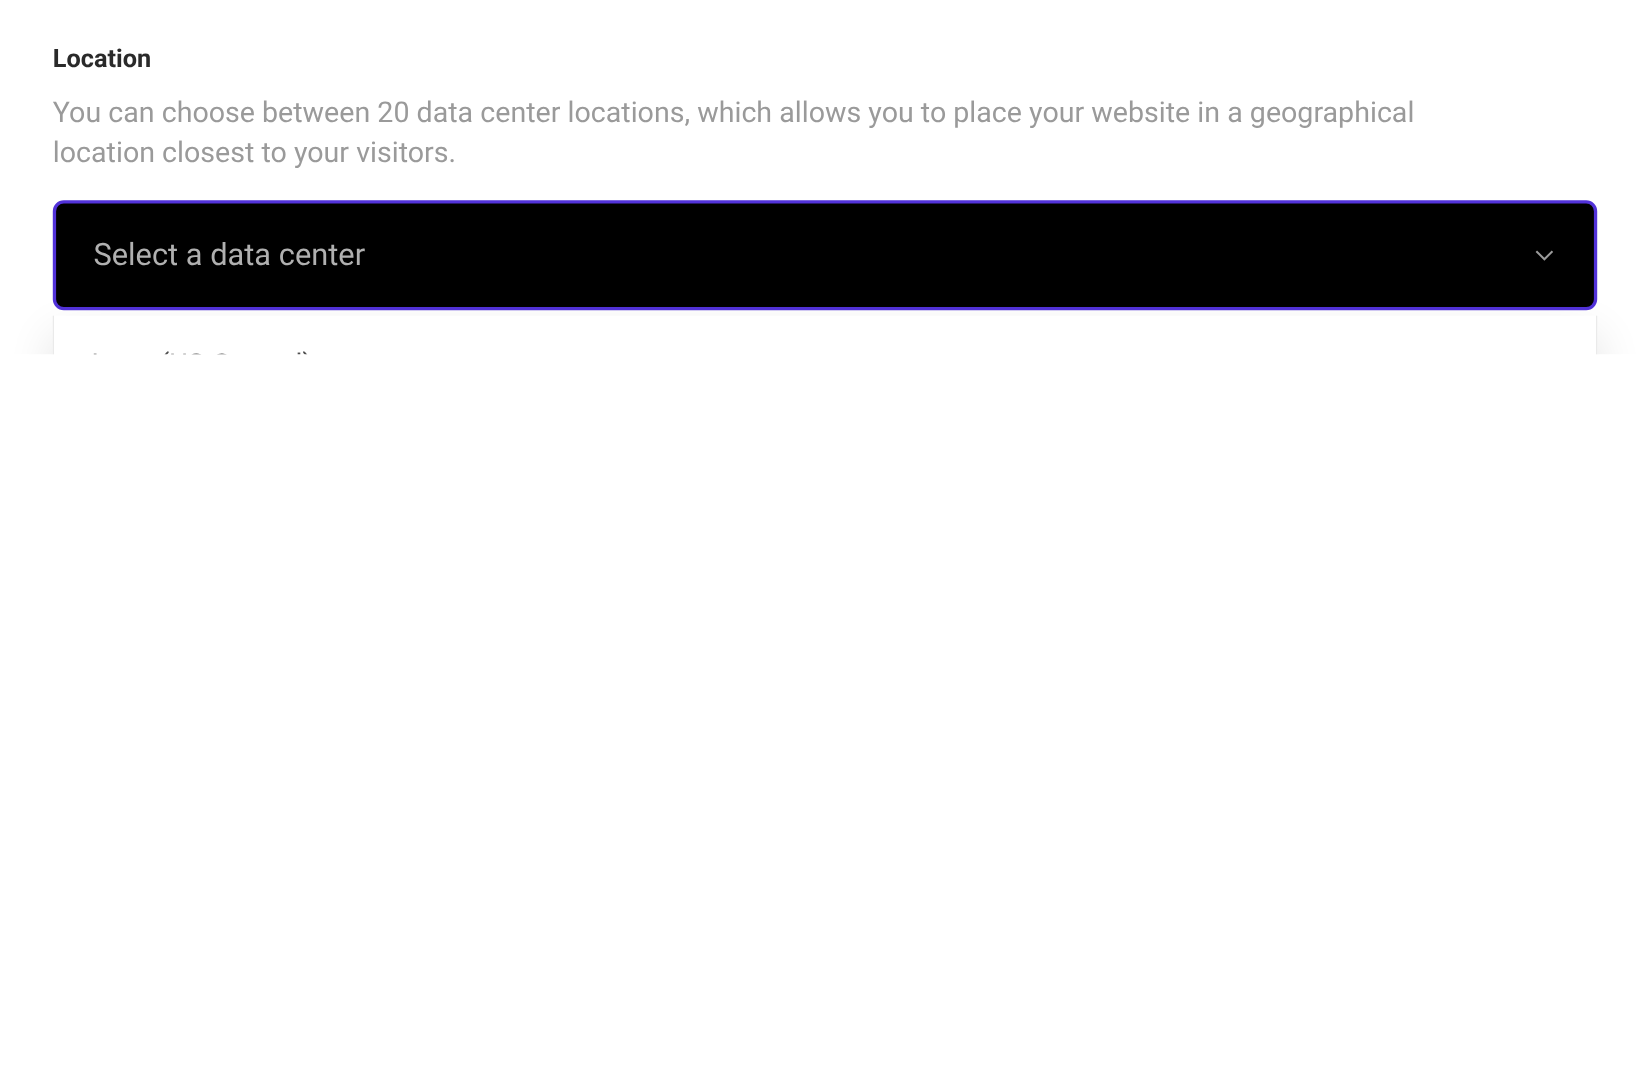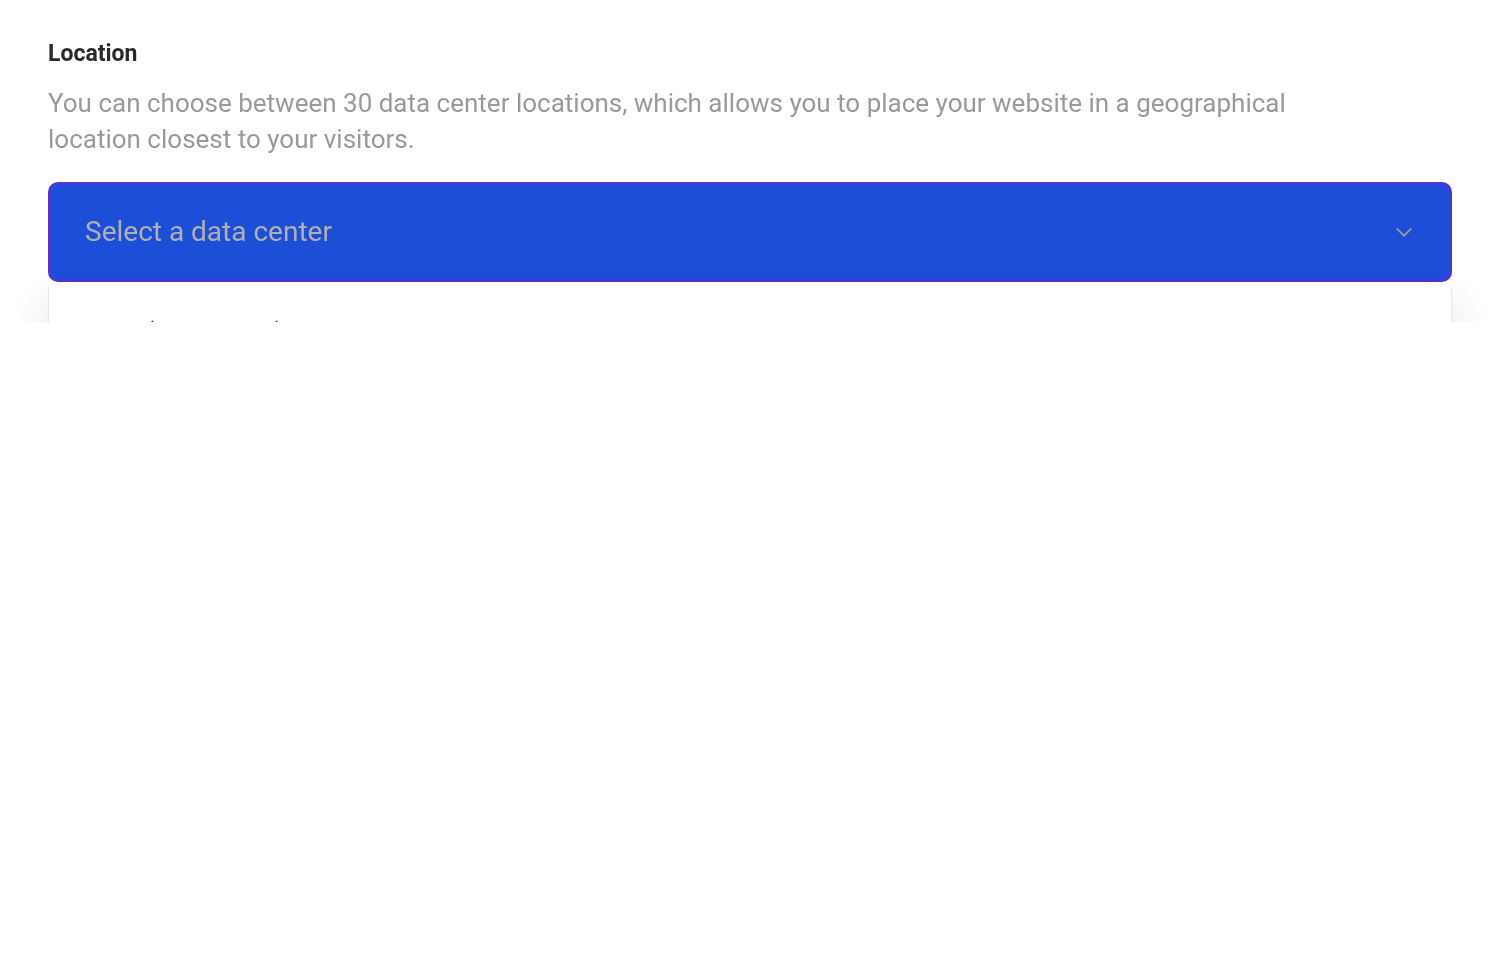--- a/index.html
+++ b/index.html
@@ -28,21 +28,21 @@
     }
     .select-wrapper {
       position: relative;
       width: 100%;
     }
     .select-box {
       width: 100%;
       height: 100px;
       border: 3px solid #5232d9;
       border-radius: 10px;
-      background: #1d4ed8;
+      background: #000000;
       display: flex;
       align-items: center;
       justify-content: space-between;
       padding: 0 34px;
       cursor: pointer;
     }
     .select-placeholder {
       font-size: 28px;
       color: #b0b0b0;
     }
@@ -82,21 +82,21 @@
       margin-left: 12px;
     }
     .arrow-annotation svg {
       display: block;
     }
   </style>
 </head>
 <body>
 
 <h2 class="section-heading">Location</h2>
-<p class="section-description">You can choose between 30 data center locations, which allows you to place your website in a geographical location closest to your visitors.</p>
+<p class="section-description">You can choose between 20 data center locations, which allows you to place your website in a geographical location closest to your visitors.</p>
 
 <div class="select-wrapper">
   <div class="select-box">
     <span class="select-placeholder">Select a data center</span>
     <span class="chevron">
       <svg viewBox="0 0 24 24">
           <polyline points="4 8 12 16 20 8"></polyline>
         </svg>
     </span>
   </div>

